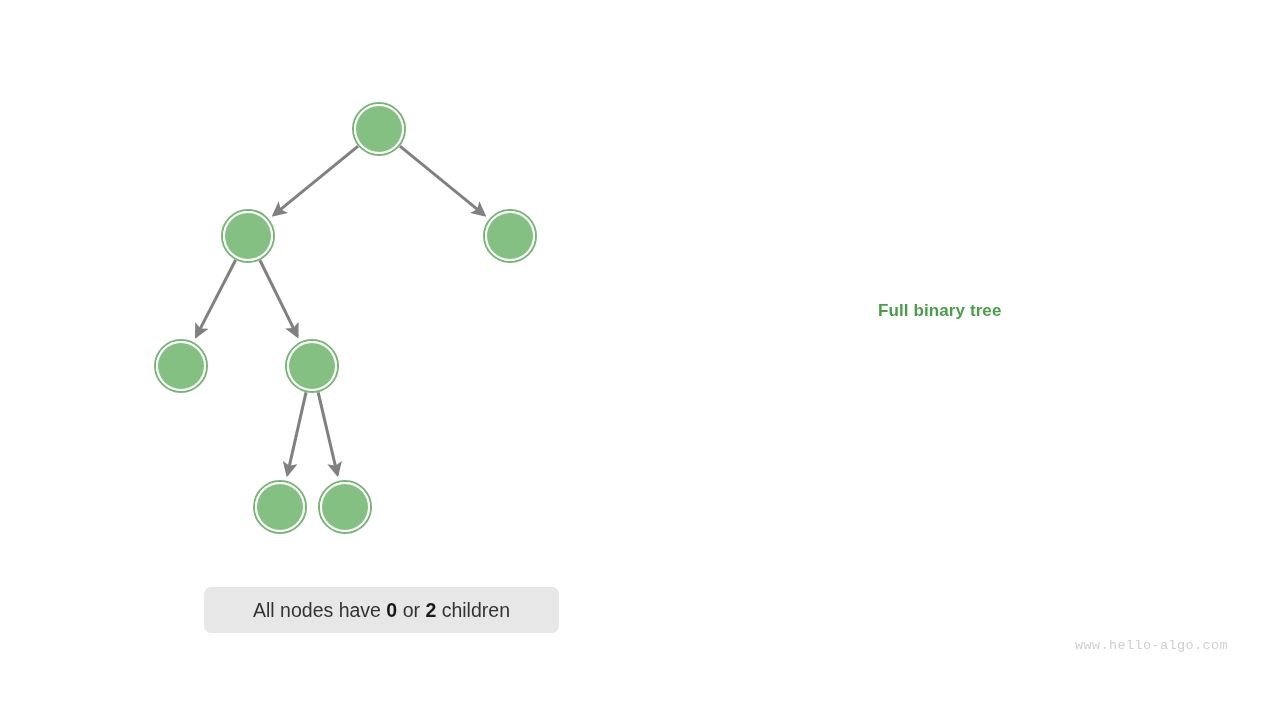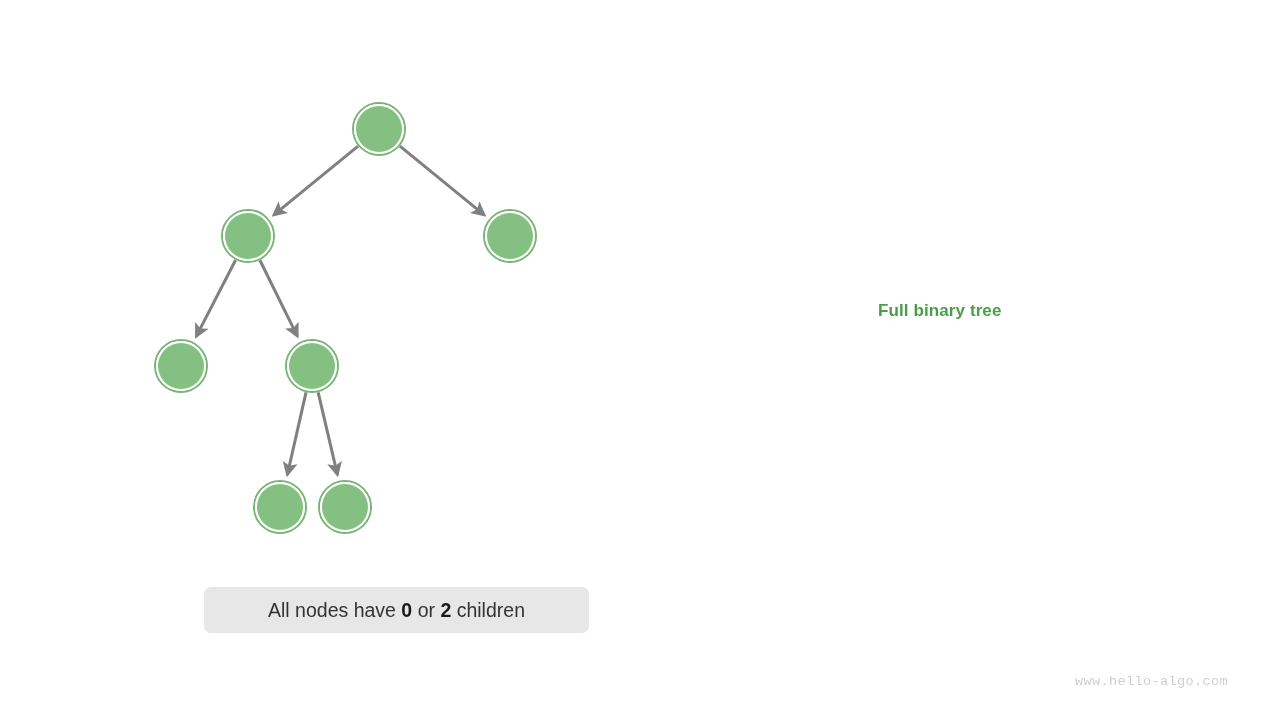--- a/index.html
+++ b/index.html
@@ -32,21 +32,21 @@
     font-weight: bold;
     color: #4a9e4a;
     letter-spacing: 0.1px;
     white-space: nowrap;
   }
 
   .caption-box {
     position: absolute;
     left: 204px;
     top: 587px;
-    width: 385px;
+    width: 355px;
     height: 46px;
     background: #e7e7e7;
     border-radius: 7px;
     display: flex;
     align-items: center;
     justify-content: center;
   }
   .caption-text {
     font-family: "Liberation Sans", sans-serif;
     font-size: 19.5px;
@@ -54,21 +54,21 @@
     white-space: nowrap;
   }
   .caption-text b {
     font-weight: bold;
     color: #1a1a1a;
   }
 
   .watermark {
     position: absolute;
     left: 1075px;
-    top: 674px;
+    top: 638px;
     font-family: "Liberation Mono", monospace;
     font-size: 13.5px;
     color: #cfcfcf;
     letter-spacing: 0.4px;
     white-space: nowrap;
   }
 </style>
 </head>
 <body>
 

